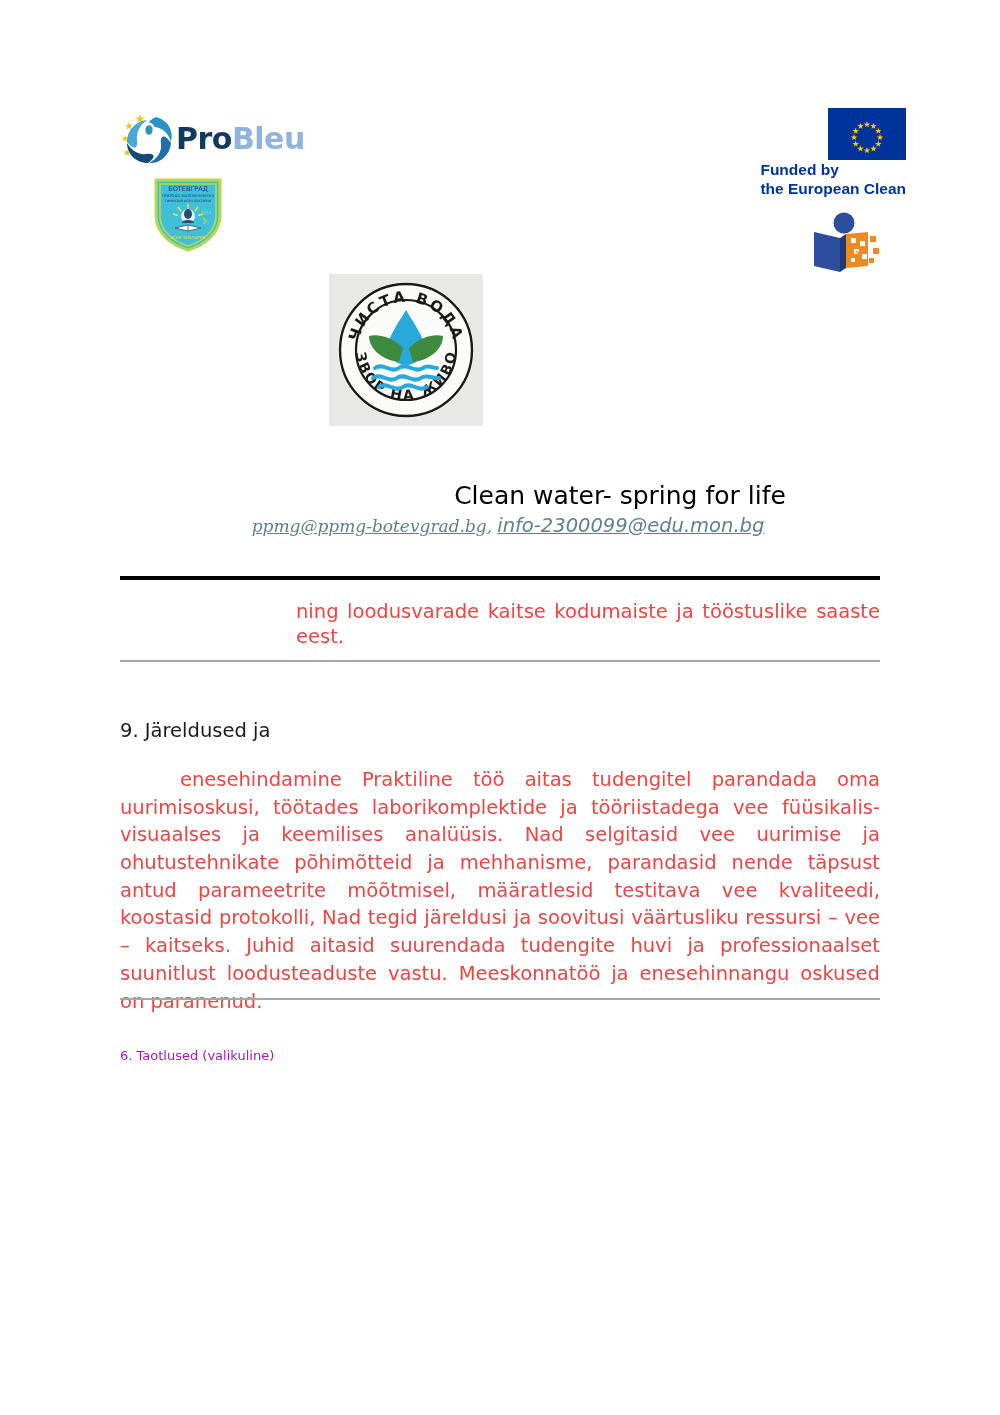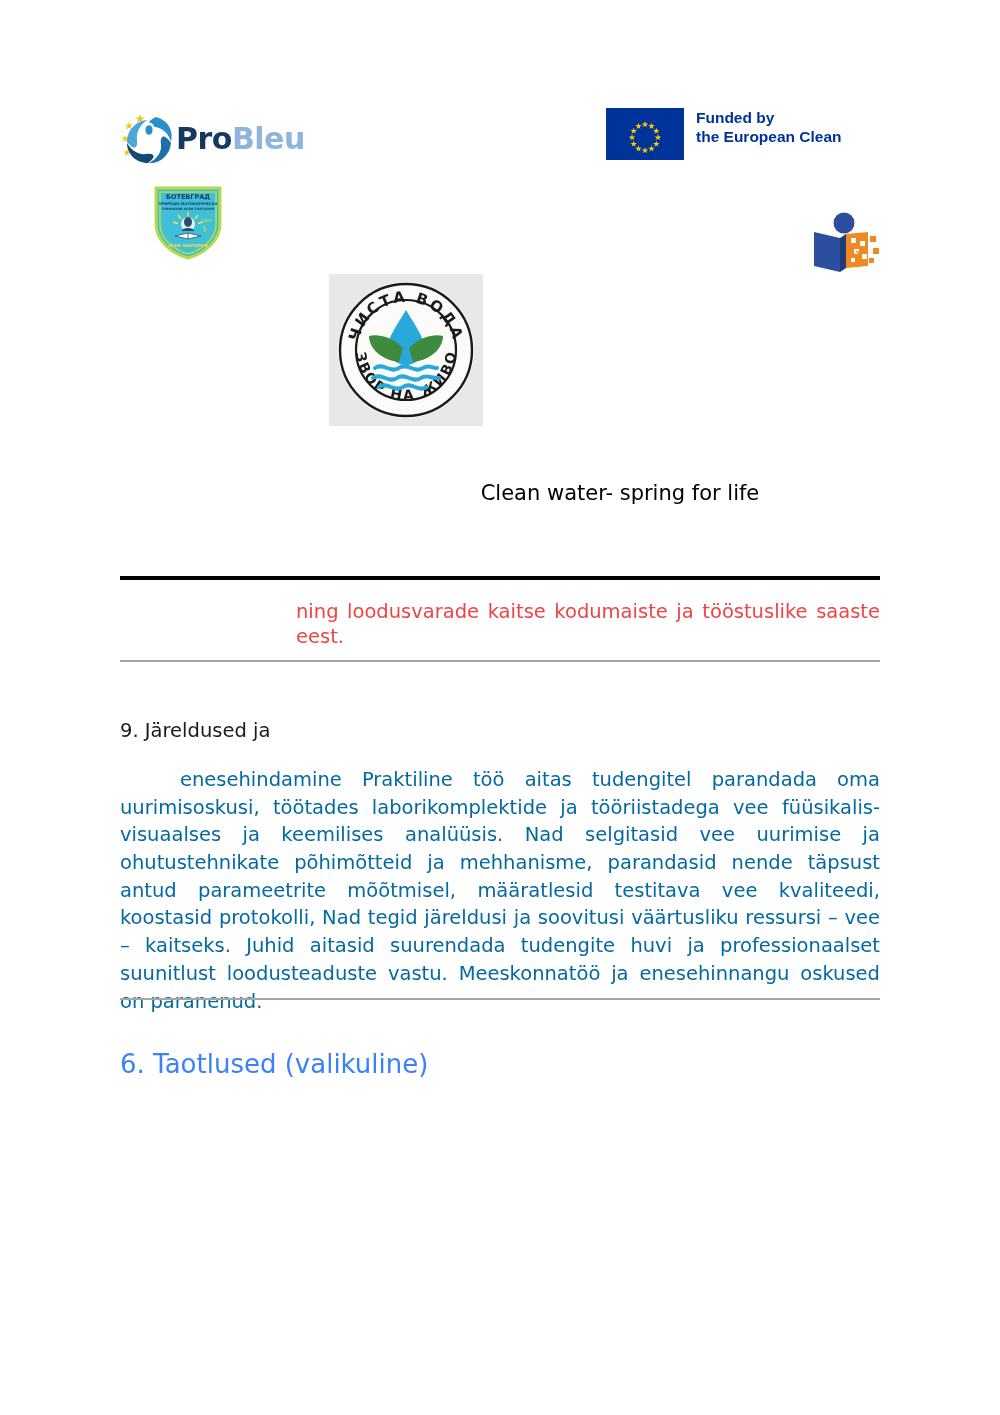--- a/index.html
+++ b/index.html
@@ -47,26 +47,27 @@
     letter-spacing: -0.5px;
     white-space: nowrap;
     line-height: 1;
   }
   .probleu-word .p1 { color: #14395e; }
   .probleu-word .p2 { color: #8fb4dd; }
 
   
   .eu-logo {
     position: absolute;
-    left: 606px;
+    left: 641px;
     top: 108px;
     width: 265px;
     height: 58px;
     display: flex;
-    align-items: flex-start;
+    align-items: flex-end;
+    flex-direction: column;
   }
   .eu-flag {
     width: 78px;
     height: 52px;
     background: #003399;
     position: relative;
     flex: 0 0 auto;
   }
   .eu-text {
     margin-left: 12px;
@@ -74,24 +75,23 @@
     font-family: "Liberation Sans", sans-serif;
     font-weight: bold;
     font-size: 15.5px;
     line-height: 1.25;
   }
 
   
   .crest {
     position: absolute;
     left: 151px;
-    top: 184px;
+    top: 176px;
     width: 74px;
     height: 76px;
-    font-weight: bold;
   }
 
   
   .book-icon {
     position: absolute;
     left: 810px;
     top: 210px;
     width: 72px;
     height: 68px;
   }
@@ -109,21 +109,21 @@
   
   .header-block {
     position: absolute;
     left: 120px;
     top: 480px;
     width: 760px;
   }
   .header-lines {
     text-align: center;
     padding-left: 240px;
-    font-size: 21px;
+    font-size: 25px;
     line-height: 1.30;
     color: #000000;
     font-family: "DejaVu Sans", sans-serif;
   }
   .header-emails {
     margin-top: 1px;
     text-align: center;
     padding-left: 16px;
     white-space: nowrap;
   }
@@ -197,30 +197,30 @@
 
   .main-para {
     position: absolute;
     left: 120px;
     top: 766px;
     width: 760px;
     text-align: justify;
     text-indent: 60px;
     font-size: 19.5px;
     line-height: 1.42;
-    color: #0369a1;
+    color: #ef4444;
   }
 
   .heading-6 {
     position: absolute;
     left: 120px;
     top: 1048px;
-    font-size: 26px;
+    font-size: 13px;
     line-height: 1.3;
-    color: #3b82f6;
+    color: #a21caf;
   }
 </style>
 </head>
 <body>
 
 <div class="logo-band">
 
   <div class="probleu">
     <div class="probleu-mark">
       <svg viewBox="0 0 58 58" width="58" height="58">
@@ -348,20 +348,24 @@
         <path d="M50,113 C58,107 66,119 74,113 C82,107 90,119 98,113"></path>
       </g>
     </svg>
   </div>
 </div>
 
 <div class="header-block">
   <div class="header-lines">
     <div>Clean water- spring for life</div>
   </div>
+  <div class="header-emails">
+    <span class="email-serif">ppmg@ppmg-botevgrad.bg</span><span class="email-sep">,</span>
+    <span class="email-sans">info-2300099@edu.mon.bg</span>
+  </div>
 </div>
 
 <div class="rule-thick"></div>
 
 <div class="intro-para">ning loodusvarade kaitse kodumaiste ja tööstuslike saaste eest.</div>
 
 <div class="rule-thin-1"></div>
 
 <div class="heading-5">9. Järeldused ja</div>
 

